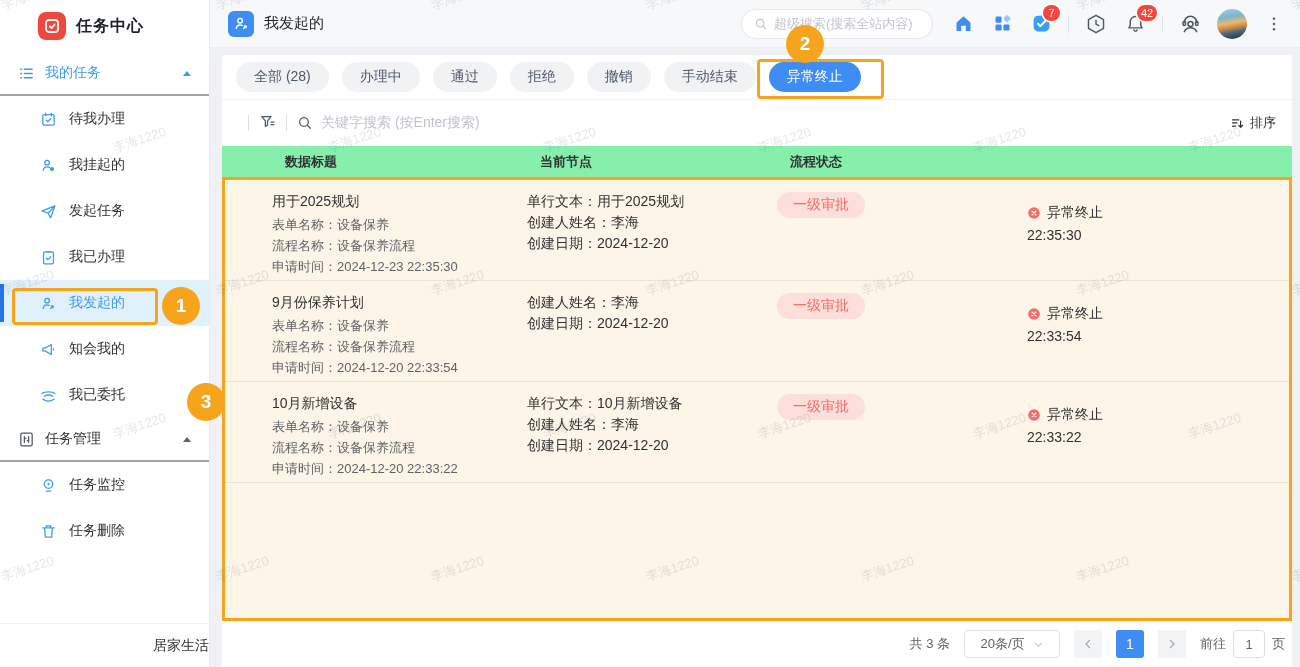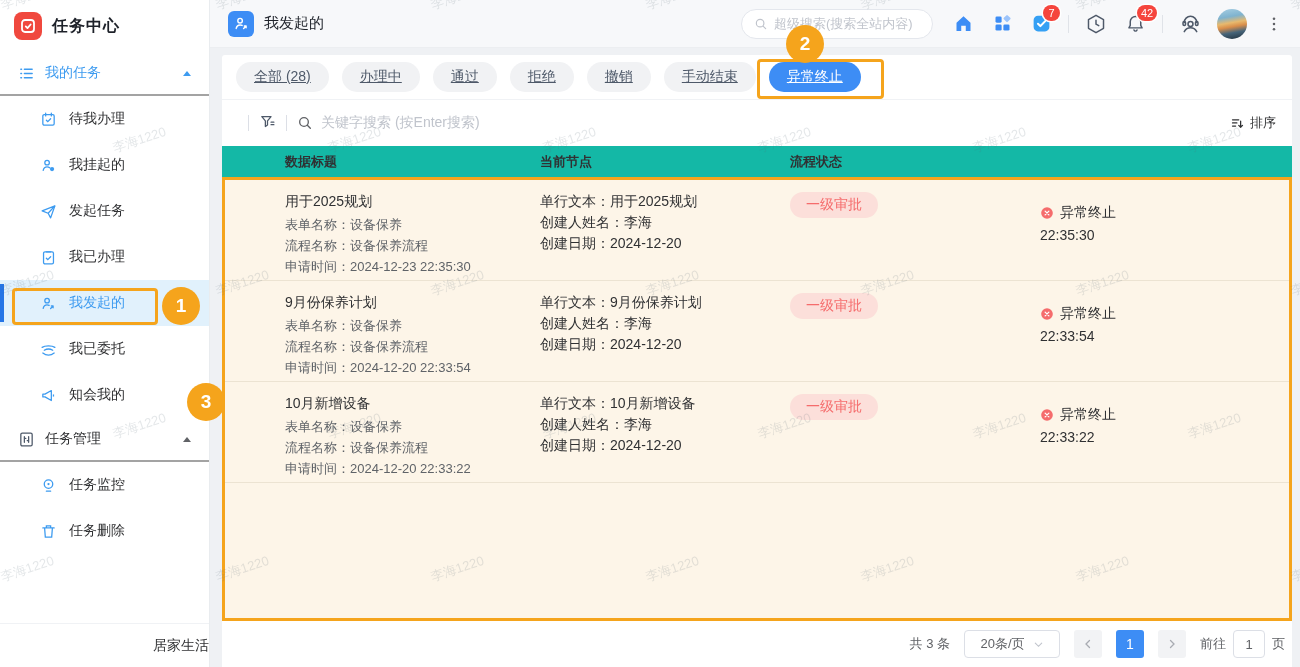--- a/index.html
+++ b/index.html
@@ -5,21 +5,21 @@
   * { margin:0; padding:0; box-sizing:border-box; }
   html,body { width:1300px; height:667px; overflow:hidden; }
   body {
     font-family:"Liberation Sans","DejaVu Sans",sans-serif;
     font-size:14px; color:#303133; background:#eff1f4; position:relative;
   }
   .app { display:flex; width:1300px; height:667px; }
 
   
   .sidebar { width:210px; background:#fff; border-right:1px solid #e9ecef; display:flex; flex-direction:column; position:relative; z-index:5;}
-  .logo-row { height:52px; display:flex; align-items:center; gap:10px; padding-left:14px; }
+  .logo-row { height:52px; display:flex; align-items:center; gap:10px; padding-left:14px;margin-left:24px; }
   .logo-badge { width:28px; height:28px; border-radius:8px; background:#f0483e; display:flex; align-items:center; justify-content:center; flex:none; }
   .logo-title { font-size:16px; font-weight:bold; color:#1d2129; letter-spacing:1px; }
   .menu { flex:1; }
   .group-header { height:44px; display:flex; align-items:center; gap:10px; padding:0 18px; cursor:pointer; border-bottom:2px solid #a3a3a3; }
   .group-header.blue { color:#3d9bf0; }
   .group-header.dark { color:#303133; }
   .tri-up { width:0; height:0; border-left:4px solid transparent; border-right:4px solid transparent; border-bottom:5px solid currentColor; margin-left:auto; }
   .side-item { height:46px; display:flex; align-items:center; gap:12px; padding-left:40px; color:#303133; cursor:pointer; position:relative; }
   .side-item .sicon { color:#3d9bf0; }
   .side-item.active { background:#e1f1fc; color:#3d9bf0; }
@@ -38,34 +38,34 @@
   .tb-icon { position:relative; width:24px; height:24px; display:flex; align-items:center; justify-content:center; cursor:pointer; color:#4e5969; }
   .v-sep { width:1px; height:18px; background:#e0e3e8; }
   .red-badge { position:absolute; top:-7px; left:14px; min-width:17px; height:16px; padding:0 4px; background:#f5453d; color:#fff; font-size:11px; line-height:16px; text-align:center; border-radius:9px; box-shadow:0 0 0 1.5px #fff; }
   .avatar-img { width:30px; height:30px; border-radius:50%; flex:none; cursor:pointer;
     background:linear-gradient(170deg,#a8cfe3 0%,#7fb3cf 28%,#e8b96d 46%,#d98e4a 58%,#47657a 75%,#1f2e3a 100%); }
 
   .content { flex:1; display:flex; padding:7px 8px 0 12px; min-height:0; }
   .card { flex:1; background:#fff; border-radius:3px 3px 0 0; display:flex; flex-direction:column; min-height:0; }
 
   .tabs-row { height:45px; display:flex; align-items:center; gap:13px; padding-left:14px; border-bottom:1px solid #f0f2f5; }
-  .tab { height:30px; border-radius:15px; background:#f1f2f4; color:#4e5969; display:flex; align-items:center; padding:0 18px; cursor:pointer; white-space:nowrap;text-decoration:underline; }
+  .tab { height:30px; border-radius:15px; background:#f1f2f4; color:#4e5969; display:flex; align-items:center; padding:0 18px; cursor:pointer; white-space:nowrap; }
   .tab.active { background:#3d8df5; color:#fff; }
 
   .filter-row { height:46px; display:flex; align-items:center; padding:0 16px; }
   .f-sep { width:1px; height:16px; background:#dcdfe6; margin:0 10px; }
   .funnel { color:#4e5969; cursor:pointer; }
   .kw-search { display:flex; align-items:center; gap:8px; color:#c0c4cc; }
   .sort-box { margin-left:auto; display:flex; align-items:center; gap:5px; color:#303133; font-size:13px; cursor:pointer; }
 
-  .thead { height:31px; background:#14b8a6; display:grid; grid-template-columns:47px 255px 250px 250px 1fr; align-items:center; padding-left:16px; font-size:13px; font-weight:bold; color:#303133; }
+  .thead { height:31px; background:#86efac; display:grid; grid-template-columns:47px 255px 250px 250px 1fr; align-items:center; padding-left:16px; font-size:13px; font-weight:bold; color:#303133; }
   .thead .c0 { grid-column:1; }
 
   .tbody { flex:1; background:#fdf5e8; border:3px solid #f5a41c; min-height:0; }
-  .row { height:101px; display:grid; grid-template-columns:47px 255px 250px 250px 1fr; padding-left:13px; border-bottom:1px solid #ece3d2; cursor:pointer; }
+  .row { height:101px; display:grid; grid-template-columns:47px 255px 250px 250px 1fr; border-bottom:1px solid #ece3d2; cursor:pointer; }
   .row .avatar-cell { padding-top:13px; }
   .row-avatar { width:28px; height:28px; border-radius:50%;
     background:linear-gradient(170deg,#a8cfe3 0%,#7fb3cf 28%,#e8b96d 46%,#d98e4a 58%,#47657a 75%,#1f2e3a 100%); }
   .title-cell { padding-top:11px; }
   .row-title { font-size:14px; color:#303133; line-height:20px; margin-bottom:3px; }
   .row-sub { font-size:13px; color:#5f6368; line-height:21px; }
   .summary-cell { padding-top:11px; font-size:14px; color:#303133; line-height:21px; }
   .node-cell { padding-top:12px; }
   .node-badge { display:inline-block; background:#fcdfda; color:#f56c6c; border-radius:14px; padding:4px 16px; font-size:14px; }
   .status-cell { padding-top:24px; font-size:14px; color:#303133; }
@@ -143,33 +143,33 @@
       </div>
       <div class="side-item active">
         <svg class="sicon" viewBox="0 0 24 24" fill="none" stroke="currentColor" stroke-width="1.8" stroke-linecap="round">
             <circle cx="10" cy="8" r="3.2"></circle>
             <path d="M4.5 19c.7-3.4 3-5 5.5-5 1 0 2 .2 2.9.7"></path>
             <path d="M15 19l3.5-3.5M18.5 18v-2.5H16" stroke-linejoin="round"></path>
           </svg>
         <span>我发起的</span>
       </div>
       <div class="side-item">
+        <svg class="sicon" viewBox="0 0 24 24" fill="none" stroke="currentColor" stroke-width="1.8" stroke-linejoin="round">
+            <path d="M4 10v4h3l9 5V5l-9 5H4z"></path>
+            <path d="M19 10.5v3"></path>
+          </svg>
+        <span>知会我的</span>
+      </div>
+      <div class="side-item">
         <svg class="sicon" viewBox="0 0 24 24" fill="none" stroke="currentColor" stroke-width="1.8" stroke-linecap="round" stroke-linejoin="round">
             <path d="M3 9c4-3 14-3 18 0"></path>
             <path d="M6 13c3.5-2 8.5-2 12 0"></path>
             <path d="M4 17c2.5 2 5.5 3 8 3s5.5-1 8-3"></path>
           </svg>
         <span>我已委托</span>
-      </div>
-      <div class="side-item">
-        <svg class="sicon" viewBox="0 0 24 24" fill="none" stroke="currentColor" stroke-width="1.8" stroke-linejoin="round">
-            <path d="M4 10v4h3l9 5V5l-9 5H4z"></path>
-            <path d="M19 10.5v3"></path>
-          </svg>
-        <span>知会我的</span>
       </div>
 
       <div class="group-header dark">
         <svg class="sicon" style="color:#4e5969" viewBox="0 0 24 24" fill="none" stroke="currentColor" stroke-width="1.8" stroke-linecap="round">
             <rect x="4" y="3" width="16" height="18" rx="2"></rect>
             <path d="M9 8v8M15 8v8M9 10.5h2M13 13.5h2"></path>
           </svg>
         <span>任务管理</span>
         <span class="tri-up" style="color:#606266"></span>
       </div>
@@ -346,21 +346,20 @@
 
           <div class="row">
             <span class="avatar-cell"><span class="row-avatar"></span></span>
             <span class="title-cell">
               <div class="row-title">9月份保养计划</div>
               <div class="row-sub">表单名称：设备保养</div>
               <div class="row-sub">流程名称：设备保养流程</div>
               <div class="row-sub">申请时间：2024-12-20 22:33:54</div>
             </span>
             <span class="summary-cell">
-              <div>单行文本：9月份保养计划</div>
               <div>创建人姓名：李海</div>
               <div>创建日期：2024-12-20</div>
             </span>
             <span class="node-cell"><span class="node-badge">一级审批</span></span>
             <span class="status-cell">
               <span class="status-line">
                 <svg width="14" height="14" viewBox="0 0 24 24">
                     <circle cx="12" cy="12" r="10" fill="#f56c6c"></circle>
                     <path d="M8.8 8.8l6.4 6.4M15.2 8.8l-6.4 6.4" stroke="#fff" stroke-width="2.2" stroke-linecap="round"></path>
                   </svg>

